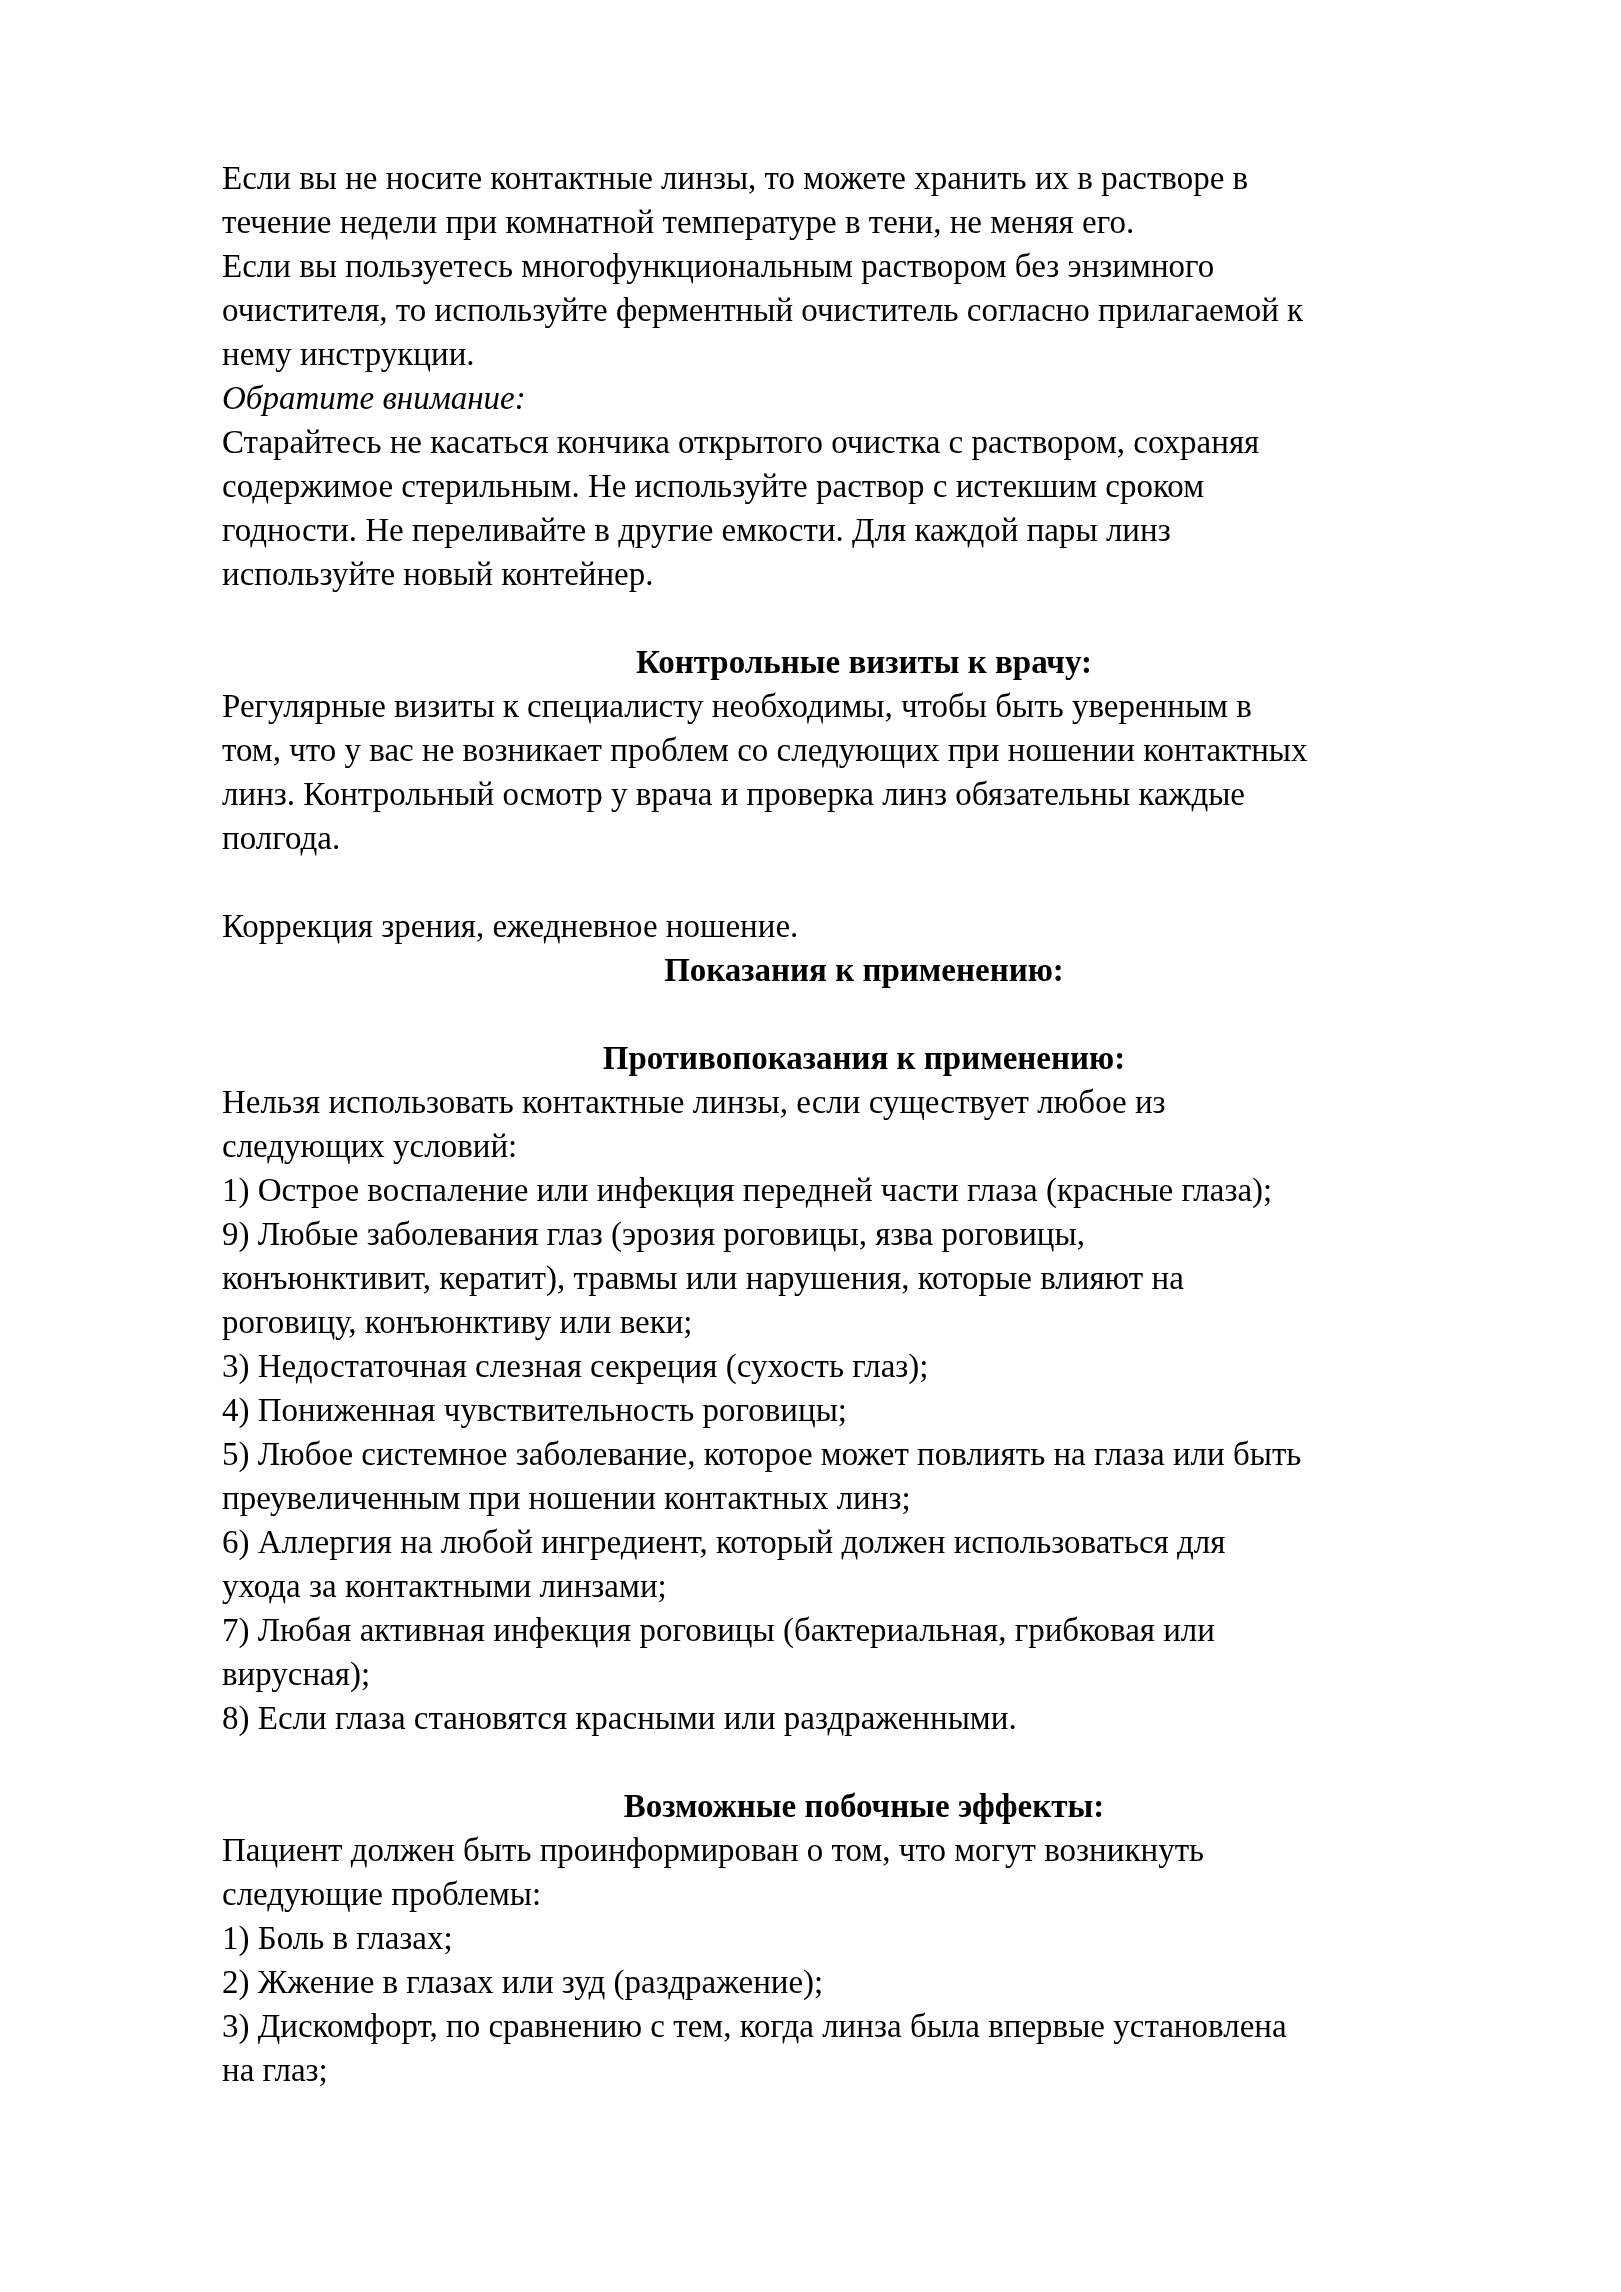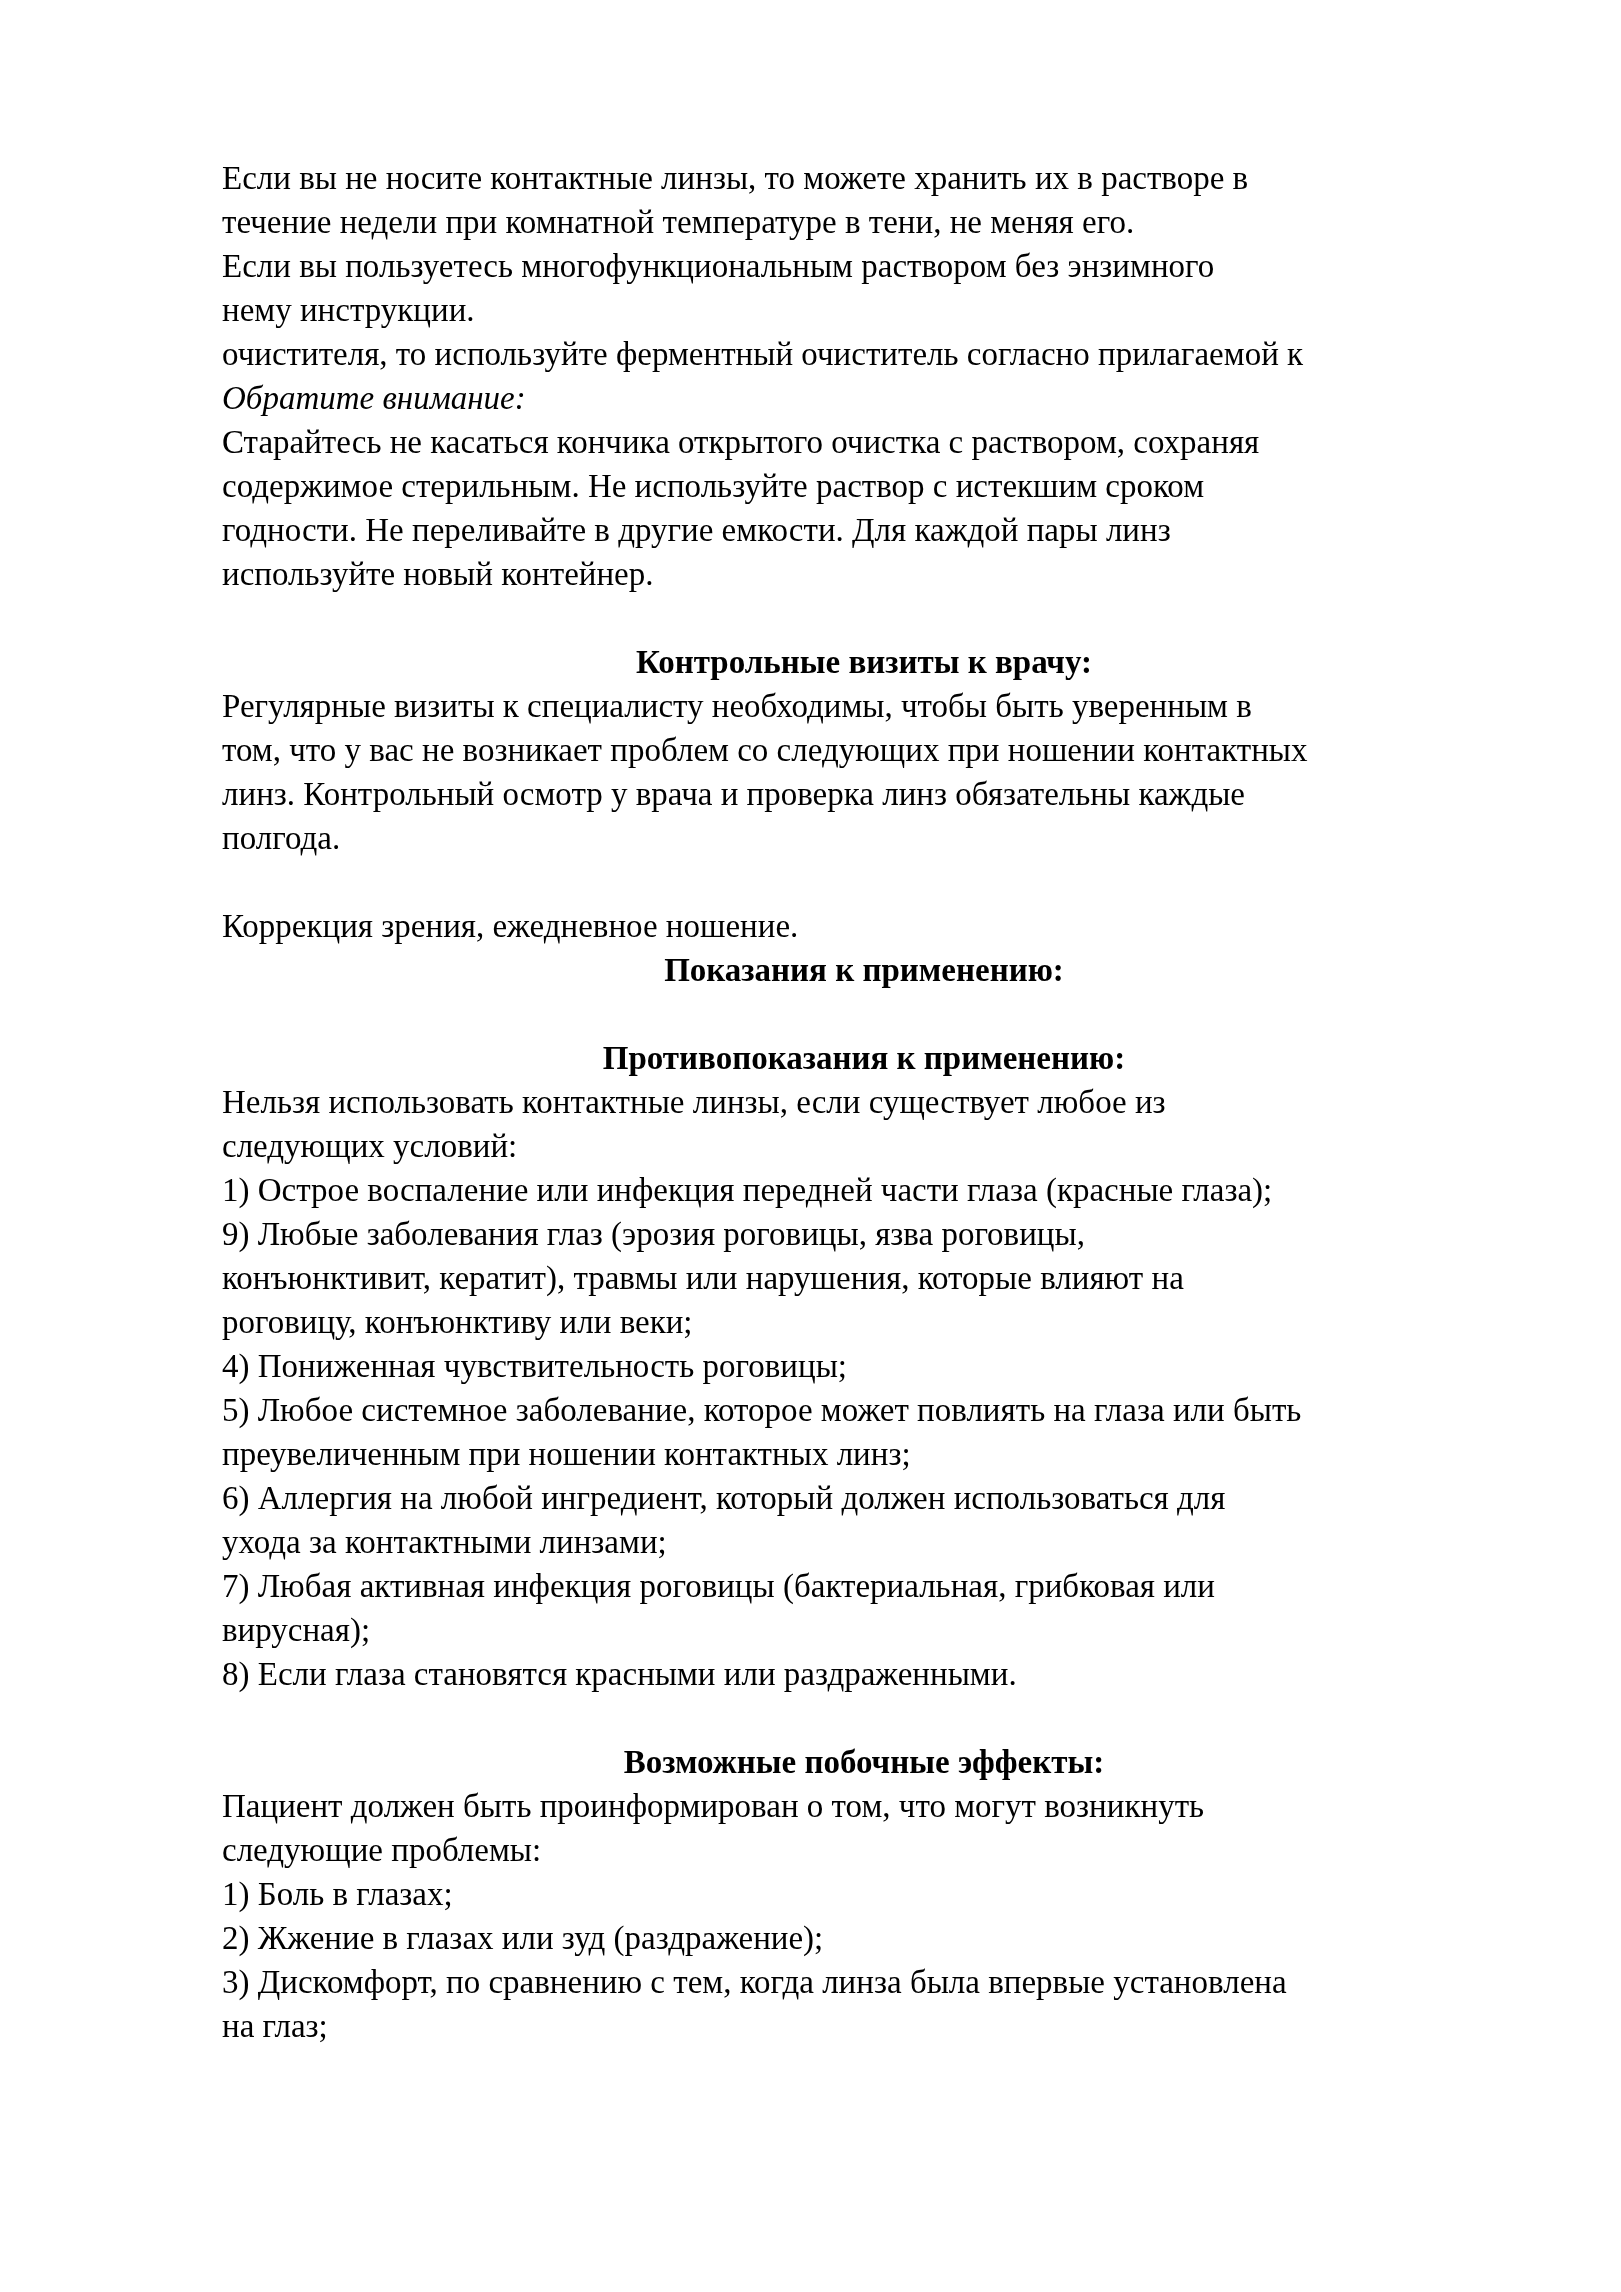--- a/index.html
+++ b/index.html
@@ -35,22 +35,22 @@
 <body>
 
 <div class="page">
   <div class="content">
       <div class="block normal">
         <div class="line">Если вы не носите контактные линзы, то можете хранить их в растворе в</div>
         <div class="line">течение недели при комнатной температуре в тени, не меняя его.</div>
       </div>
       <div class="block normal">
         <div class="line">Если вы пользуетесь многофункциональным раствором без энзимного</div>
+        <div class="line">очистителя, то используйте ферментный очиститель согласно прилагаемой к</div>
         <div class="line">нему инструкции.</div>
-        <div class="line">очистителя, то используйте ферментный очиститель согласно прилагаемой к</div>
       </div>
       <div class="block italic">
         <div class="line">Обратите внимание:</div>
       </div>
       <div class="block normal">
         <div class="line">Старайтесь не касаться кончика открытого очистка с раствором, сохраняя</div>
         <div class="line">содержимое стерильным. Не используйте раствор с истекшим сроком</div>
         <div class="line">годности. Не переливайте в другие емкости. Для каждой пары линз</div>
         <div class="line">используйте новый контейнер.</div>
       </div>
@@ -75,20 +75,21 @@
       <div class="block bold">
         <div class="line">Противопоказания к применению:</div>
       </div>
       <div class="block normal">
         <div class="line">Нельзя использовать контактные линзы, если существует любое из</div>
         <div class="line">следующих условий:</div>
         <div class="line">1) Острое воспаление или инфекция передней части глаза (красные глаза);</div>
         <div class="line">9) Любые заболевания глаз (эрозия роговицы, язва роговицы,</div>
         <div class="line">конъюнктивит, кератит), травмы или нарушения, которые влияют на</div>
         <div class="line">роговицу, конъюнктиву или веки;</div>
+        <div class="line">3) Недостаточная слезная секреция (сухость глаз);</div>
         <div class="line">4) Пониженная чувствительность роговицы;</div>
         <div class="line">5) Любое системное заболевание, которое может повлиять на глаза или быть</div>
         <div class="line">преувеличенным при ношении контактных линз;</div>
         <div class="line">6) Аллергия на любой ингредиент, который должен использоваться для</div>
         <div class="line">ухода за контактными линзами;</div>
         <div class="line">7) Любая активная инфекция роговицы (бактериальная, грибковая или</div>
         <div class="line">вирусная);</div>
         <div class="line">8) Если глаза становятся красными или раздраженными.</div>
       </div>
       <div class="spacer"></div>

